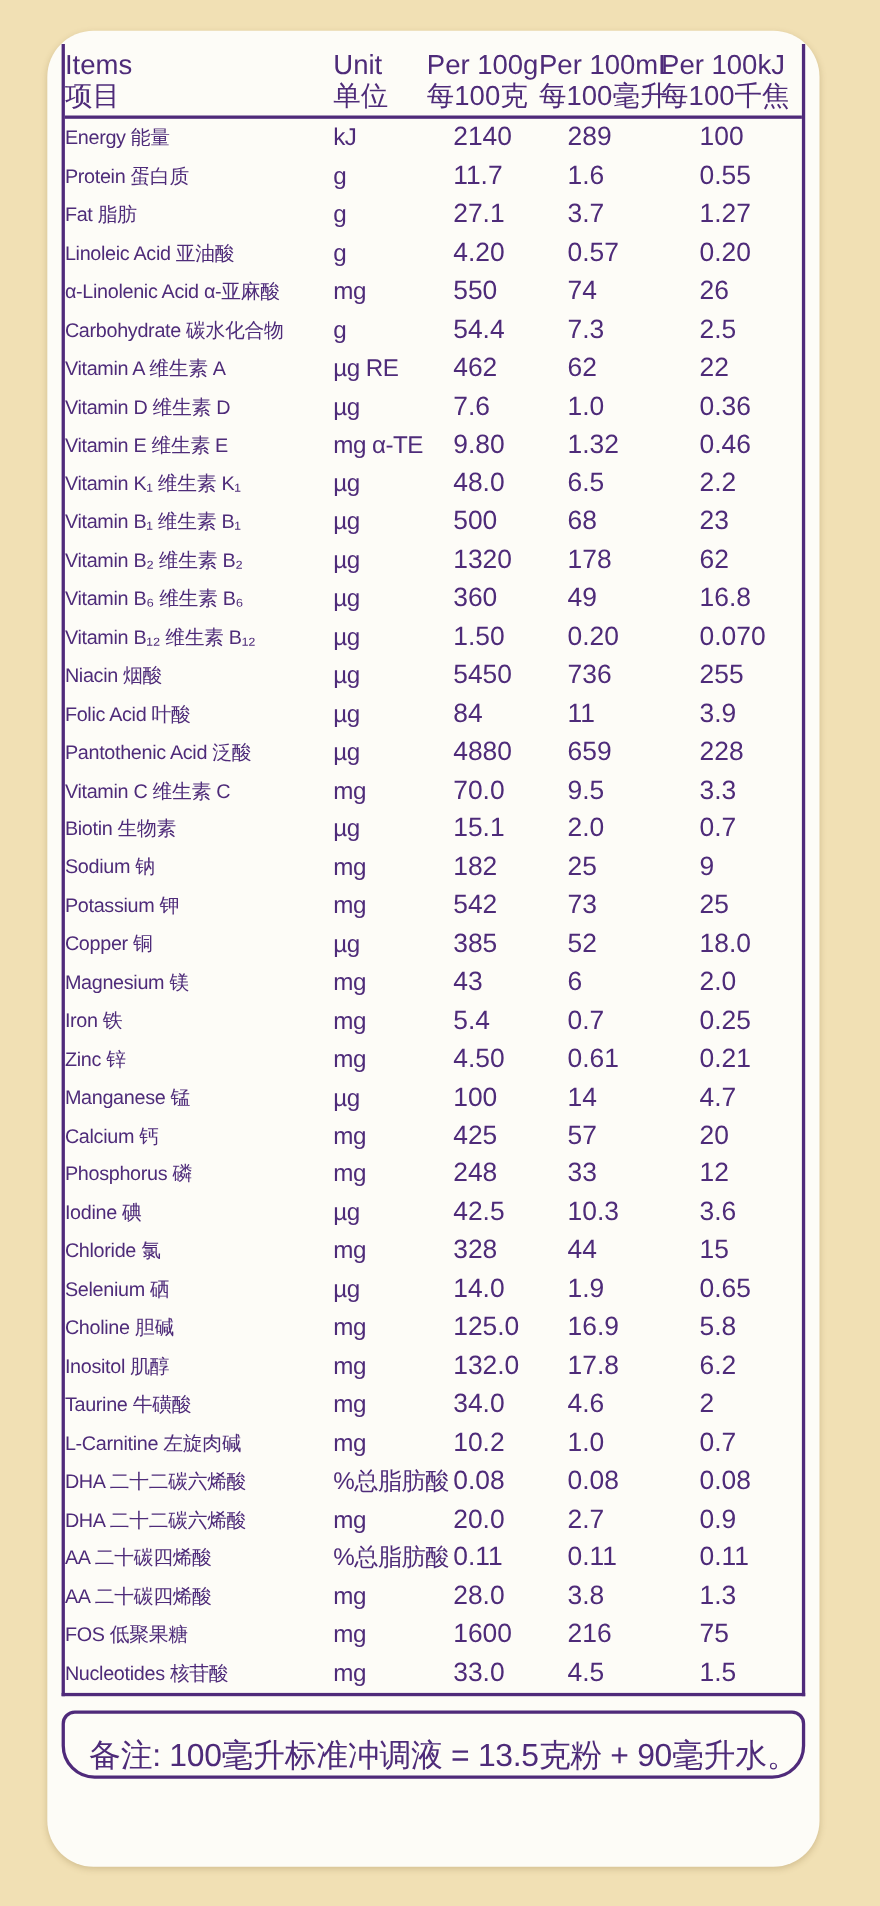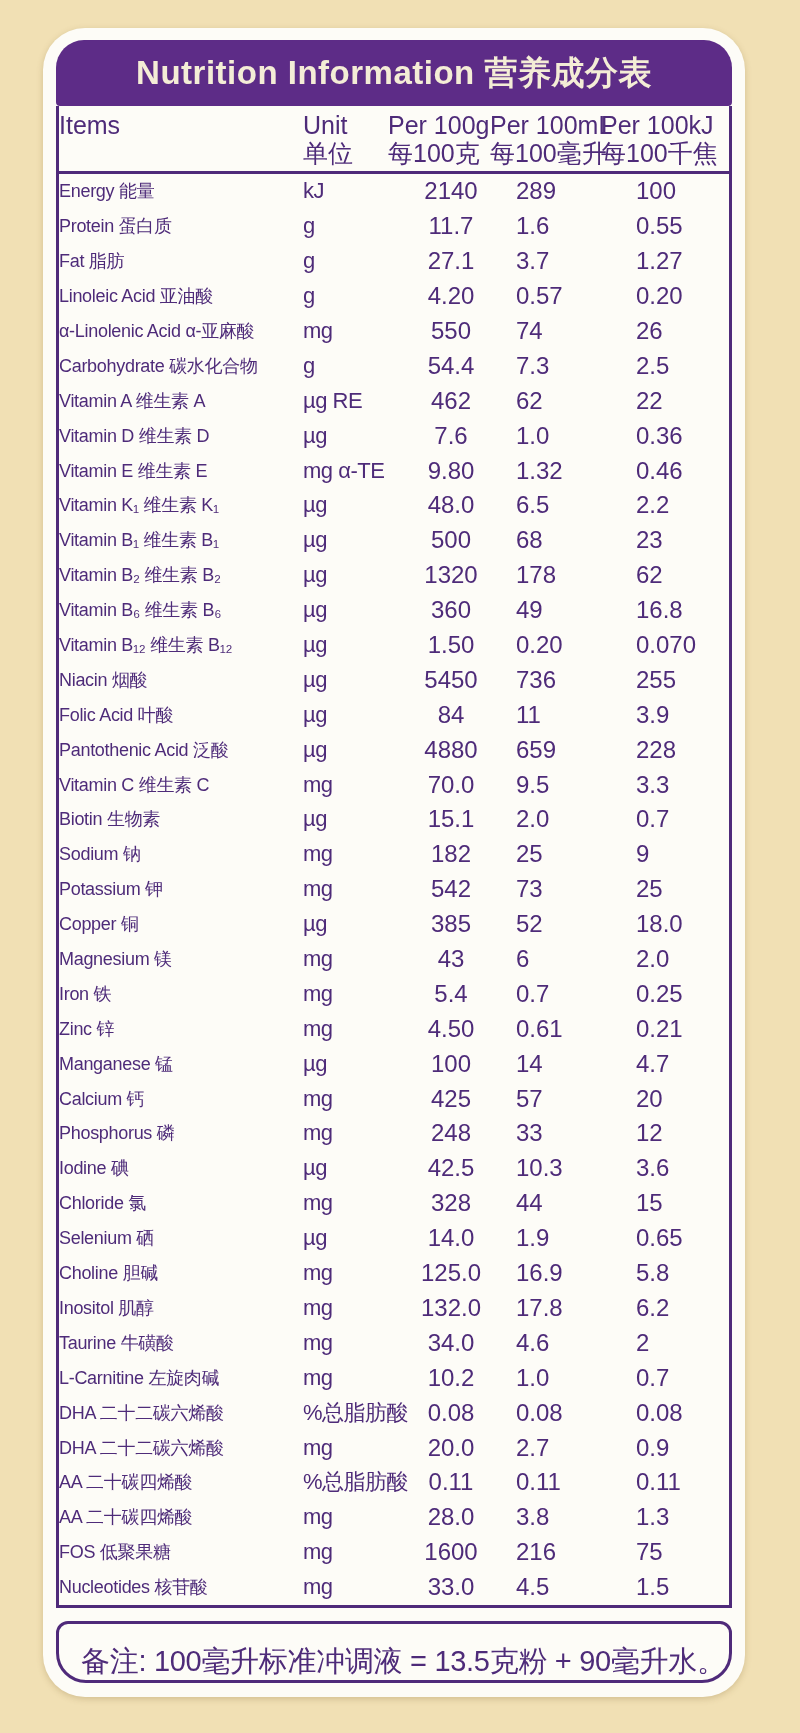--- a/index.html
+++ b/index.html
@@ -47,21 +47,21 @@
     padding-top:5px; padding-bottom:4px;
     align-items:start;
   }
   .thead .hcol { display:flex; flex-direction:column; line-height:1.12; }
   .thead .en, .thead .zh { font-size:25px; white-space:nowrap; }
   .rows { display:flex; flex-direction:column; }
   .row { height:34.9px; font-size:24px; }
   .cell { white-space:nowrap; overflow:visible; line-height:1; }
   .cell.name { font-size:18px; letter-spacing:-.3px; }
   .cell.unit { font-size:22px; letter-spacing:-.5px; }
-  .cell.g  { padding-left:24px;text-align:center; }
+  .cell.g  { padding-left:24px; }
   .cell.ml { padding-left:26px; }
   .cell.kj { padding-left:35px; }
   .note-box {
     margin-top:13px;
     height:62px;
     border:3px solid #4f2a7a;
     border-radius:12px 12px 30px 30px;
     display:flex; align-items:center;
     padding-left:22px;
     background:#fdfcf7;
@@ -70,29 +70,27 @@
     font-size:29px; letter-spacing:-.3px;
     white-space:nowrap;
     margin-top:21px;
   }
 </style>
 </head>
 <body>
 
 <div class="card">
 
-  <div class="banner">
-    <span class="title">Nutrition Information 营养成分表</span>
-  </div>
 
   <div class="table-box">
 
     <div class="grid-row thead">
       <div class="hcol">
         <span class="en">Items</span>
+        <span class="zh">项目</span>
       </div>
       <div class="hcol">
         <span class="en">Unit</span>
         <span class="zh">单位</span>
       </div>
       <div class="hcol">
         <span class="en">Per 100g</span>
         <span class="zh">每100克</span>
       </div>
       <div class="hcol">

